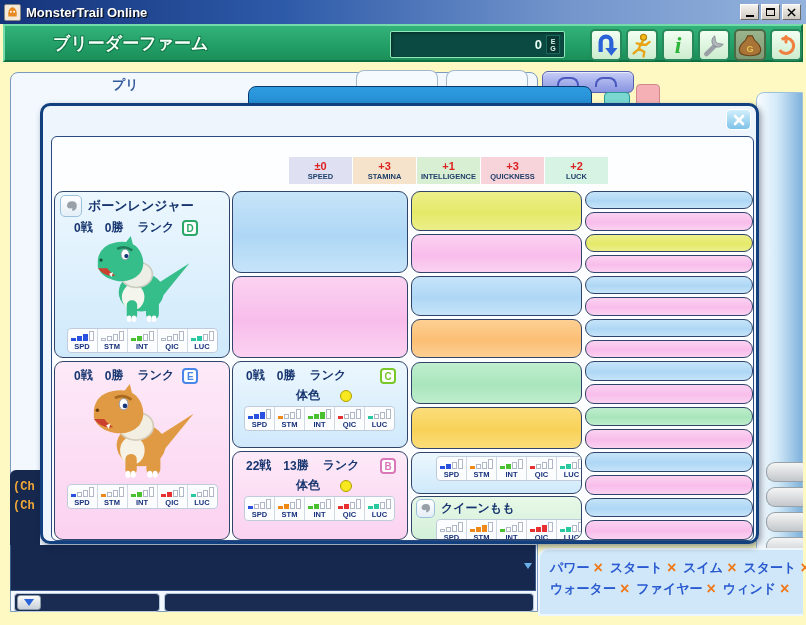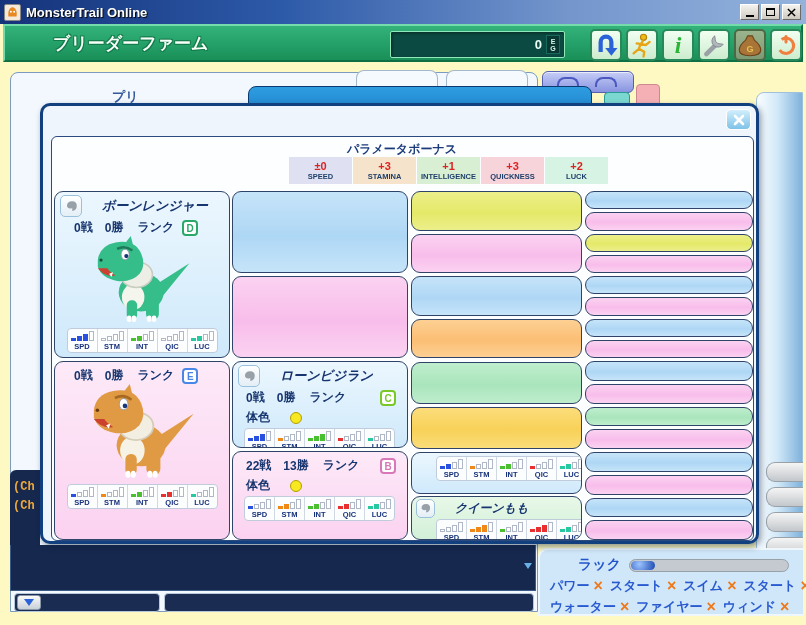--- a/index.html
+++ b/index.html
@@ -31,21 +31,21 @@
     align-items:center;justify-content:center;line-height:1;}
   .money-unit span{font-size:7px;color:#d8f4ea;font-weight:bold;}
   .tbtns{position:absolute;left:585px;top:3px;display:flex;gap:4px;}
   .tbtn{width:32px;height:32px;border:2px solid #27885a;border-radius:5px;
     background:linear-gradient(#f2fff2,#ccecce);display:flex;align-items:center;justify-content:center;}
   .tbtn.pressed{background:linear-gradient(#9ab48e,#7e9a74);border-color:#4a6a46;}
   .info-glyph{font-family:"Liberation Serif",serif;font-weight:bold;font-style:italic;font-size:24px;color:#2cb438;line-height:1;}
 
   
   .winA{left:10px;top:72px;width:528px;height:540px;background:#f2f8fe;border:1px solid #7a9ac0;border-radius:8px 8px 0 0;}
-  .partial-label{left:112px;top:88px;color:#33599a;font-size:13px;font-weight:bold;}
+  .partial-label{left:112px;top:76px;color:#33599a;font-size:13px;font-weight:bold;}
   .tab-ghost{top:70px;width:82px;height:17px;border:1px solid #a4b8cc;border-bottom:none;border-radius:8px 8px 0 0;background:#f4fafe;}
   .lav-btn{left:542px;top:71px;width:92px;height:22px;border:1px solid #5560b0;border-radius:6px;
     background:linear-gradient(#c6cdf6,#8894e0);box-shadow:inset 0 1px 0 #e8ecff;}
   .lav-squig{position:absolute;top:5px;width:22px;height:10px;border:2px solid #4a58c0;border-bottom:none;border-radius:8px 8px 0 0;}
   .pink-tab{left:636px;top:84px;width:24px;height:20px;background:#f4b0b4;border:1px solid #d08890;border-radius:4px 4px 0 0;}
   .winD{left:248px;top:86px;width:344px;height:60px;border:1px solid #0a3a70;border-radius:8px 8px 0 0;
     background:linear-gradient(#2e9ce0,#0d68b4);}
   .teal-btn{left:604px;top:92px;width:26px;height:14px;background:#7ad8d0;border:1px solid #2a9a94;border-radius:4px;}
   .stripC{left:756px;top:92px;width:47px;height:472px;border:1px solid #a0c0dc;border-radius:8px 0 0 0;
     background:linear-gradient(90deg,#fafdff,#d2e9f8 45%,#7fb2dc);}
@@ -92,31 +92,31 @@
   .b-val{color:#dd2222;font-size:11px;font-weight:bold;}
   .b-lab{color:#20406a;font-size:7.5px;font-weight:bold;letter-spacing:0;}
 
   .vcol{display:flex;flex-direction:column;gap:3px;}
   .cell{flex:1;border:1px solid #2f4468;border-radius:9px;}
 
   .card{border:1px solid #2f4468;border-radius:9px;padding:3px 5px;overflow:hidden;}
   .card.bgblue{background:linear-gradient(#ecf7fe,#cfe9fb);}
   .card.bgpink{background:linear-gradient(#fdeaf8,#fbd2f0);}
   .card.bggreen{background:linear-gradient(#e8f8e8,#d2f0d8);}
-  .card-head{display:flex;align-items:center;gap:20px;font-style:italic;}
+  .card-head{display:flex;align-items:center;gap:6px;}
   .mini-btn{width:22px;height:22px;background:linear-gradient(#fff,#e4eef6);border:1px solid #9ac0dc;border-radius:5px;
     flex:0 0 auto;display:flex;align-items:center;justify-content:center;}
   .mini-btn.sm{width:19px;height:19px;}
   .mname{color:#17356f;font-size:13px;font-weight:bold;white-space:nowrap;}
   .record{display:flex;align-items:center;color:#17356f;font-size:12px;font-weight:bold;margin:2px 0 0 14px;}
   .record .w{margin-left:12px;}
   .record .rk{margin-left:14px;}
   .badge{display:inline-block;width:16px;height:16px;line-height:13px;text-align:center;border:2px solid;border-radius:4px;
     background:#fff;font-size:10px;font-weight:bold;margin-left:8px;}
-  .bodycolor{display:flex;align-items:center;gap:20px;color:#17356f;font-size:12px;font-weight:bold;margin:3px 0 0 14px;}
+  .bodycolor{display:flex;align-items:center;gap:20px;color:#17356f;font-size:12px;font-weight:bold;margin:3px 0 0 14px;justify-content:center;}
   .chip{width:12px;height:12px;border-radius:50%;border:1px solid #b0a000;}
   .dinobox{display:flex;justify-content:center;align-items:center;}
   .stats{display:flex;background:#fbfdff;border:1px solid #c0ccdc;border-radius:4px;width:fit-content;margin:2px auto 0;}
   .gauge{display:flex;flex-direction:column;align-items:center;padding:2px 3px 1px;border-left:1px solid #d0d8e4;}
   .gauge:first-child{border-left:none;}
   .steps{display:flex;align-items:flex-end;gap:1px;height:10px;}
   .steps span{width:5px;background:#fff;border:1px solid #b0b8c8;display:block;}
   .glabel{font-size:7.5px;font-weight:bold;color:#16307a;margin-top:1px;letter-spacing:0;}
 </style>
 </head>
@@ -219,26 +219,20 @@
     <span class="chat-scroll"><span class="tri-small"></span></span>
   </div>
   <div class="abs chat-input" style="left:14px;width:146px;">
     <span class="dd-btn">
         <span class="tri-down"></span>
       </span>
   </div>
   <div class="abs chat-input" style="left:164px;width:370px;"></div>
 
   <div class="abs luckwin">
-    <div class="luck-row">
-      <span class="luck-label">ラック</span>
-      <span class="luck-bar">
-          <span class="luck-knob"></span>
-        </span>
-    </div>
     <div class="ab-row">
         <span class="ab-label">パワー</span>
         <span class="ab-cross">×</span>
         <span class="ab-label">スタート</span>
         <span class="ab-cross">×</span>
         <span class="ab-label">スイム</span>
         <span class="ab-cross">×</span>
         <span class="ab-label">スタート</span>
         <span class="ab-cross">×</span>
       </div>
@@ -253,21 +247,20 @@
   </div>
 
   <div class="abs dialog">
     <span class="dlg-close">
       <svg width="12" height="12" viewBox="0 0 12 12">
           <path d="M2 2 L10 10 M10 2 L2 10" stroke="#fff" stroke-width="2.6" stroke-linecap="round"></path>
         </svg>
     </span>
 
     <div class="dlg-body">
-      <div class="bonus-label">パラメータボーナス</div>
       <div class="bonus-row">
           <div class="bonus-box" style="background: rgb(223, 224, 242);">
             <div class="b-val">±0</div>
             <div class="b-lab">SPEED</div>
           </div>
           <div class="bonus-box" style="background: rgb(246, 227, 203);">
             <div class="b-val">+3</div>
             <div class="b-lab">STAMINA</div>
           </div>
           <div class="bonus-box" style="background: rgb(217, 239, 212);">
@@ -451,28 +444,20 @@
             </div>
           </div>
       </div>
 
       <div class="abs vcol" style="left:180px;top:54px;width:176px;height:167px;">
           <div class="cell" style="background: linear-gradient(rgb(198, 228, 249), rgb(174, 215, 245) 55%, rgb(198, 228, 249));"></div>
           <div class="cell" style="background: linear-gradient(rgb(251, 210, 241), rgb(248, 189, 235) 55%, rgb(251, 210, 241));"></div>
         </div>
 
       <div class="abs card bgblue" style="left:180px;top:224px;width:176px;height:87px;">
-        <div class="card-head">
-          <span class="mini-btn">
-            <svg width="15" height="15" viewBox="0 0 20 20">
-                <path d="M4 9 Q4 3 11 3 Q17 3 17 9 Q17 15 11 16 L11 12 Q6 14 4 10 Z" fill="#98a0a8"></path>
-              </svg>
-          </span>
-          <span class="mname">ローンビジラン</span>
-        </div>
         <div class="record" style="margin-left:8px;">
           <span>0</span>
             <span>戦</span>
           <span class="w">0</span>
             <span>勝</span>
           <span class="rk">ランク</span>
           <span class="badge" style="margin-left: auto; margin-right: 6px; color: rgb(122, 200, 40); border-color: rgb(122, 200, 40);">C</span>
         </div>
         <div class="bodycolor" style="margin-left:8px;">
           <span>体色</span>

